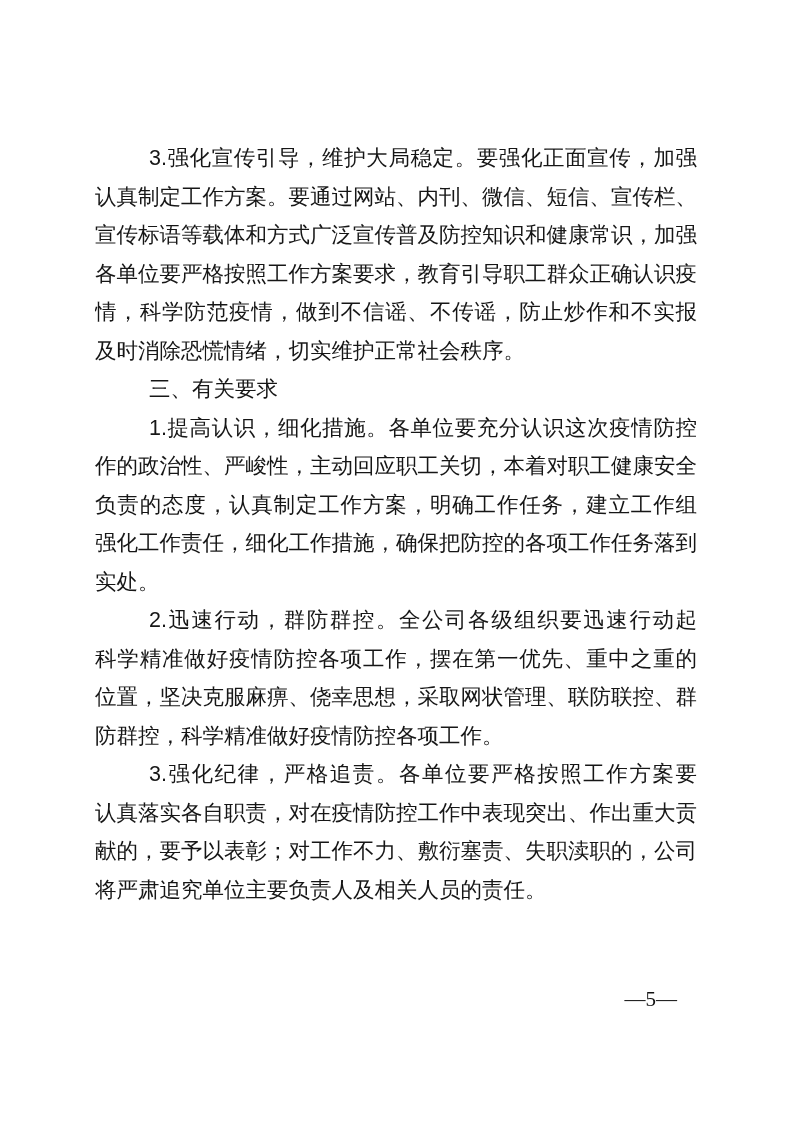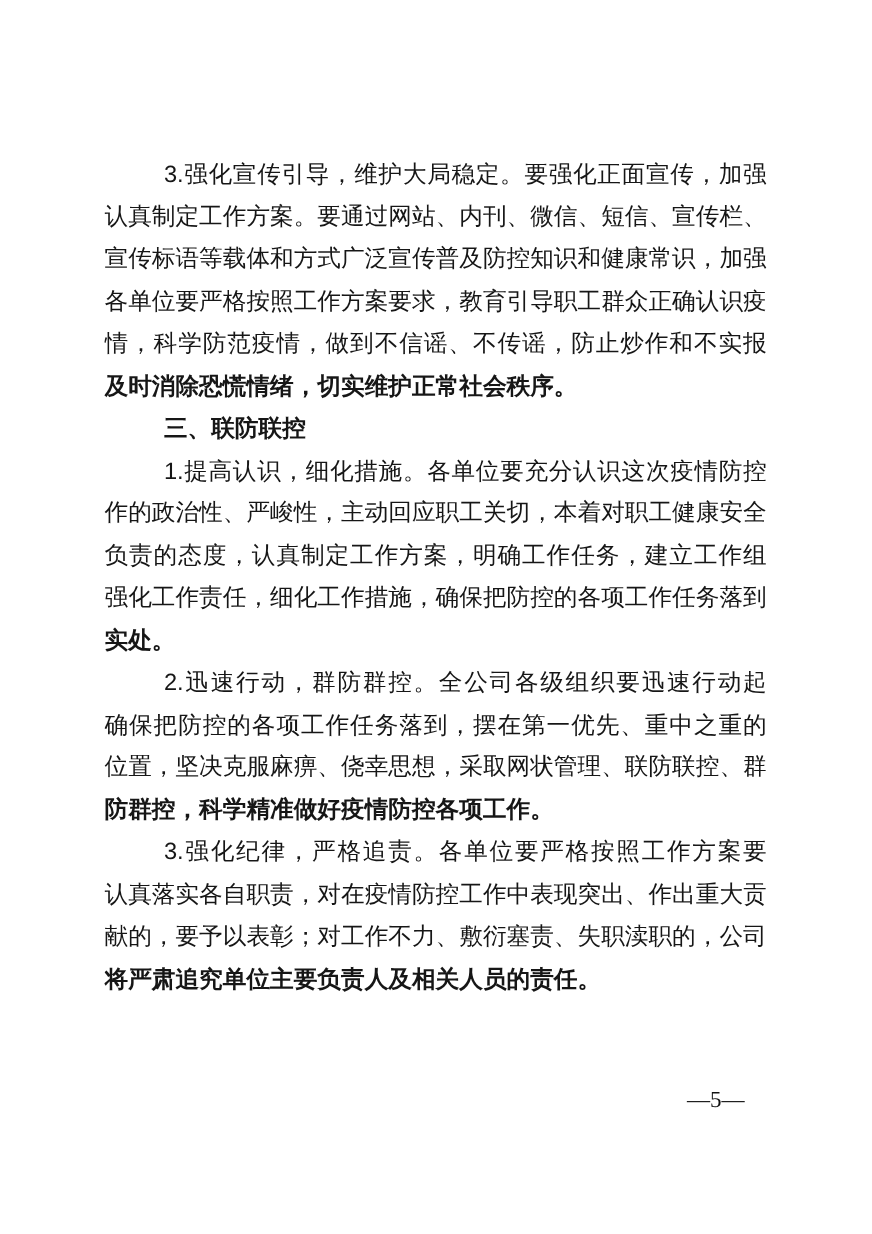--- a/index.html
+++ b/index.html
@@ -28,21 +28,20 @@
     font-size: 21.5px;
     letter-spacing: 0;
     text-align: justify;
     text-align-last: justify;
     overflow: hidden;
     color: #161616;
   }
   .line.nojust {
     text-align: left;
     text-align-last: left;
-    font-weight: bold;
   }
   .line.indent {
     text-indent: 54px;
   }
   .line .lead {
     font-weight: normal;
   }
   .page-number {
     position: absolute;
     top: 987px;
@@ -58,28 +57,28 @@
 <body>
 
 <div class="page">
   <div class="doc-body">
       <div class="line indent"><b class="lead">3.强化宣传引导，维护大局稳定。</b><span class="rest">要强化正面宣传，加强舆</span></div>
       <div class="line"><span class="rest">认真制定工作方案。要通过网站、内刊、微信、短信、宣传栏、</span></div>
       <div class="line"><span class="rest">宣传标语等载体和方式广泛宣传普及防控知识和健康常识，加强</span></div>
       <div class="line"><span class="rest">各单位要严格按照工作方案要求，教育引导职工群众正确认识疫</span></div>
       <div class="line"><span class="rest">情，科学防范疫情，做到不信谣、不传谣，防止炒作和不实报道，</span></div>
       <div class="line nojust"><span class="rest">及时消除恐慌情绪，切实维护正常社会秩序。</span></div>
-      <div class="line indent nojust"><span class="rest">三、联防联控</span></div>
+      <div class="line indent nojust"><span class="rest">三、有关要求</span></div>
       <div class="line indent"><b class="lead">1.提高认识，细化措施。</b><span class="rest">各单位要充分认识这次疫情防控工</span></div>
       <div class="line"><span class="rest">作的政治性、严峻性，主动回应职工关切，本着对职工健康安全</span></div>
       <div class="line"><span class="rest">负责的态度，认真制定工作方案，明确工作任务，建立工作组织，</span></div>
       <div class="line"><span class="rest">强化工作责任，细化工作措施，确保把防控的各项工作任务落到</span></div>
       <div class="line nojust"><span class="rest">实处。</span></div>
       <div class="line indent"><b class="lead">2.迅速行动，群防群控。</b><span class="rest">全公司各级组织要迅速行动起来，</span></div>
-      <div class="line"><span class="rest">确保把防控的各项工作任务落到，摆在第一优先、重中之重的</span></div>
+      <div class="line"><span class="rest">科学精准做好疫情防控各项工作，摆在第一优先、重中之重的</span></div>
       <div class="line"><span class="rest">位置，坚决克服麻痹、侥幸思想，采取网状管理、联防联控、群</span></div>
       <div class="line nojust"><span class="rest">防群控，科学精准做好疫情防控各项工作。</span></div>
       <div class="line indent"><b class="lead">3.强化纪律，严格追责。</b><span class="rest">各单位要严格按照工作方案要求，</span></div>
       <div class="line"><span class="rest">认真落实各自职责，对在疫情防控工作中表现突出、作出重大贡</span></div>
       <div class="line"><span class="rest">献的，要予以表彰；对工作不力、敷衍塞责、失职渎职的，公司</span></div>
       <div class="line nojust"><span class="rest">将严肃追究单位主要负责人及相关人员的责任。</span></div>
     </div>
   <div class="page-number">—5—</div>
 </div>
 

